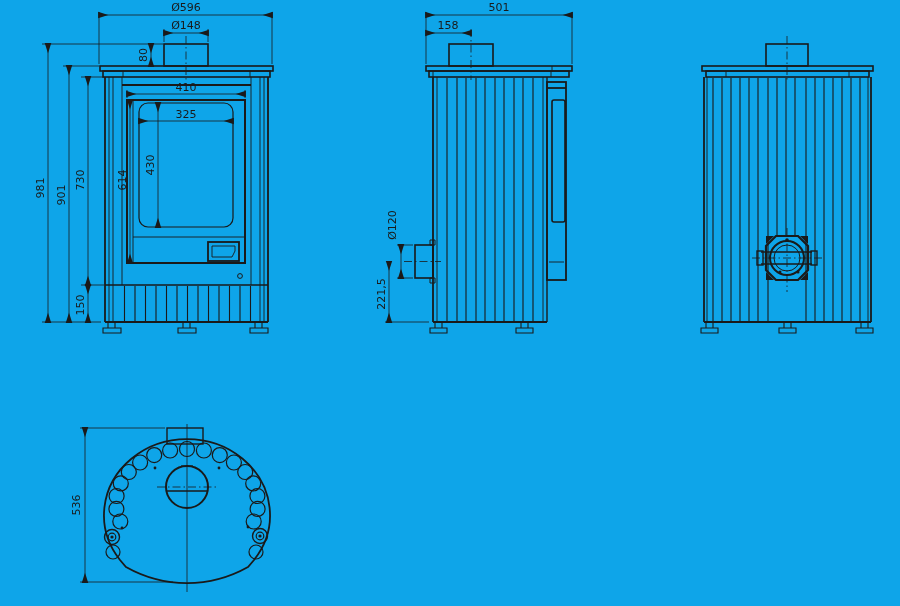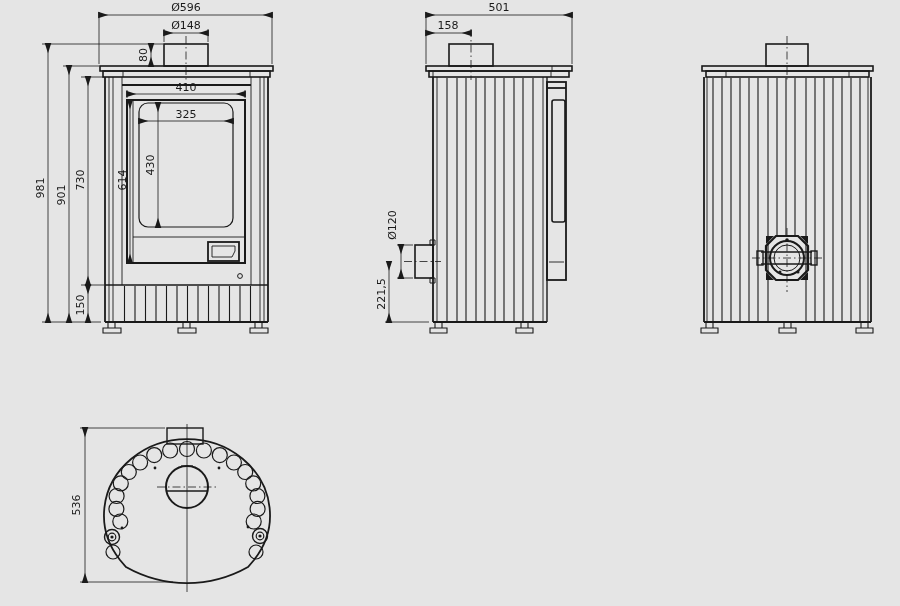--- a/index.html
+++ b/index.html
@@ -1,16 +1,16 @@
 <!DOCTYPE html>
 <html><head>
 <meta charset="utf-8">
 <style>
   html,body{margin:0;padding:0;background:#ffffff;}
-  .canvas{position:relative;width:900px;height:606px;background:#e5e5e5;overflow:hidden;}
+  .canvas{position:relative;width:900px;height:606px;background:#0ea5e9;overflow:hidden;}
   svg{display:block;}
   svg *{vector-effect:none;}
   .ln{stroke:#1a1a1a;fill:none;stroke-width:1;}
   .w08{stroke-width:0.8;} .w09{stroke-width:0.9;} .w11{stroke-width:1.1;}
   .w12{stroke-width:1.2;} .w14{stroke-width:1.4;} .w16{stroke-width:1.6;}
   .w18{stroke-width:1.8;} .w20{stroke-width:2;} .w22{stroke-width:2.2;}
   .dim{stroke:#1a1a1a;fill:none;stroke-width:0.8;}
   .cl{stroke:#1a1a1a;fill:none;stroke-width:0.8;stroke-dasharray:8 3 1.5 3;}
   .fill{fill:#1a1a1a;stroke:none;}
   text{font-family:"DejaVu Sans","Liberation Sans",sans-serif;font-size:11px;fill:#1a1a1a;}

